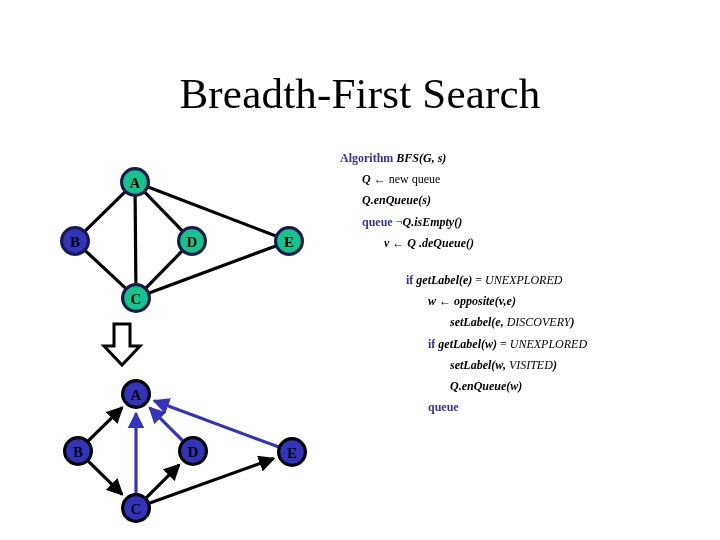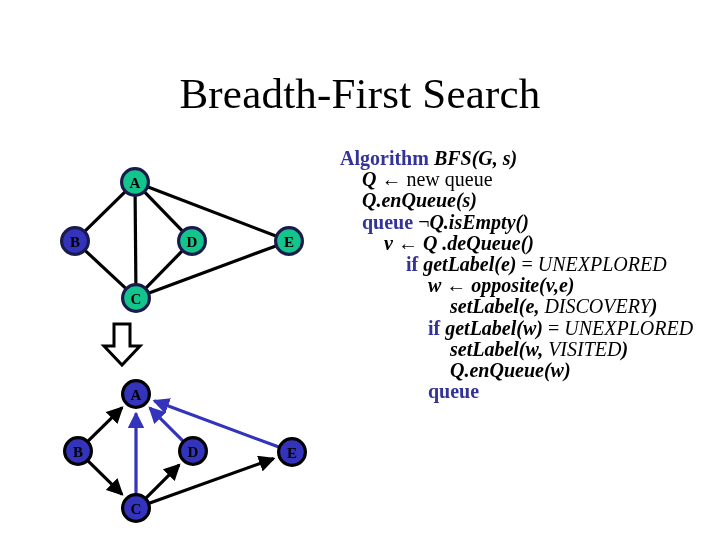--- a/index.html
+++ b/index.html
@@ -47,33 +47,33 @@
     dominant-baseline: central;
   }
 
   
   #algorithm {
     position: absolute;
     left: 340px;
     top: 148px;
     width: 372px;
     font-family: "Liberation Serif", "DejaVu Serif", serif;
-    font-size: 20px;
+    font-size: 12px;
     line-height: 21.2px;
     color: #000000;
     white-space: nowrap;
   }
   #algorithm .ln { display: block; height: 21.2px; }
   .kw   { color: #333399; font-weight: bold; }
   .id   { color: #000000; font-weight: bold; font-style: italic; }
   .cst  { color: #000000; font-weight: normal; font-style: italic; }
   .plain{ color: #000000; font-weight: normal; font-style: normal; }
   .i1 { padding-left: 22px; }
   .i2 { padding-left: 44px; }
-  .i3 { padding-left: 66px; }
+  .i3 { padding-left: 66px; margin-top: 16px; }
   .i4 { padding-left: 88px; }
   .i5 { padding-left: 110px; }
 </style>
 </head>
 <body>
 
 <div id="slide">
 
   <div id="slide-title">Breadth-First Search</div>
 

